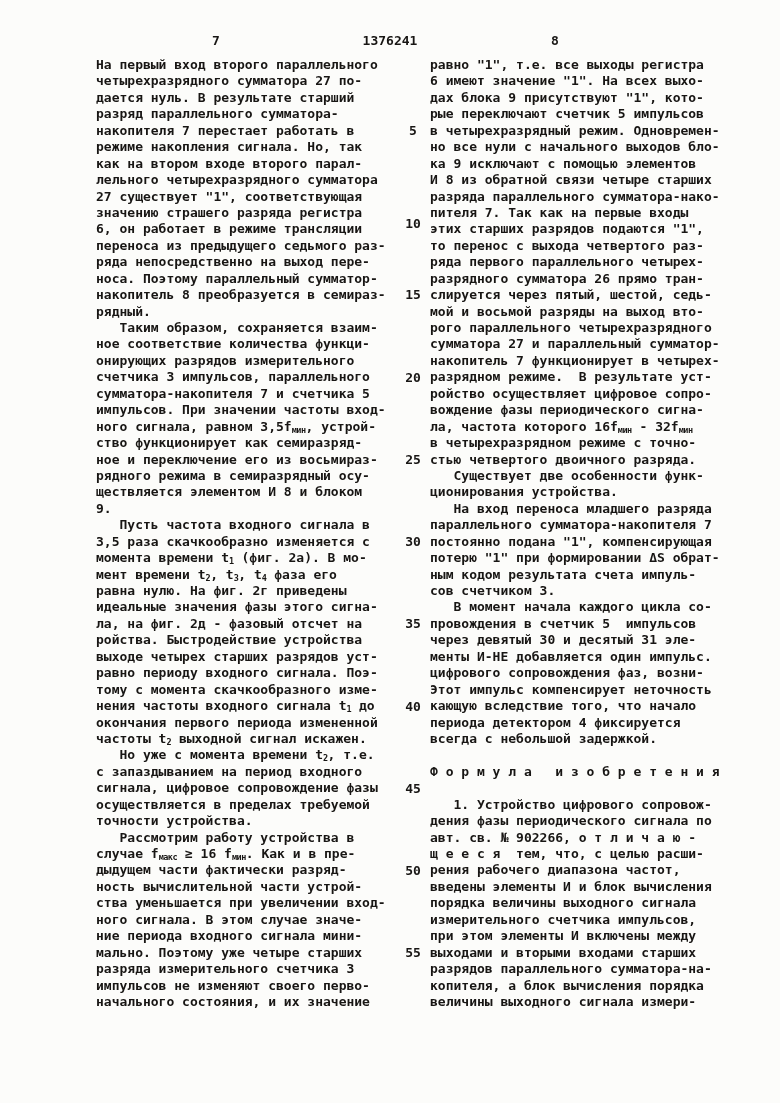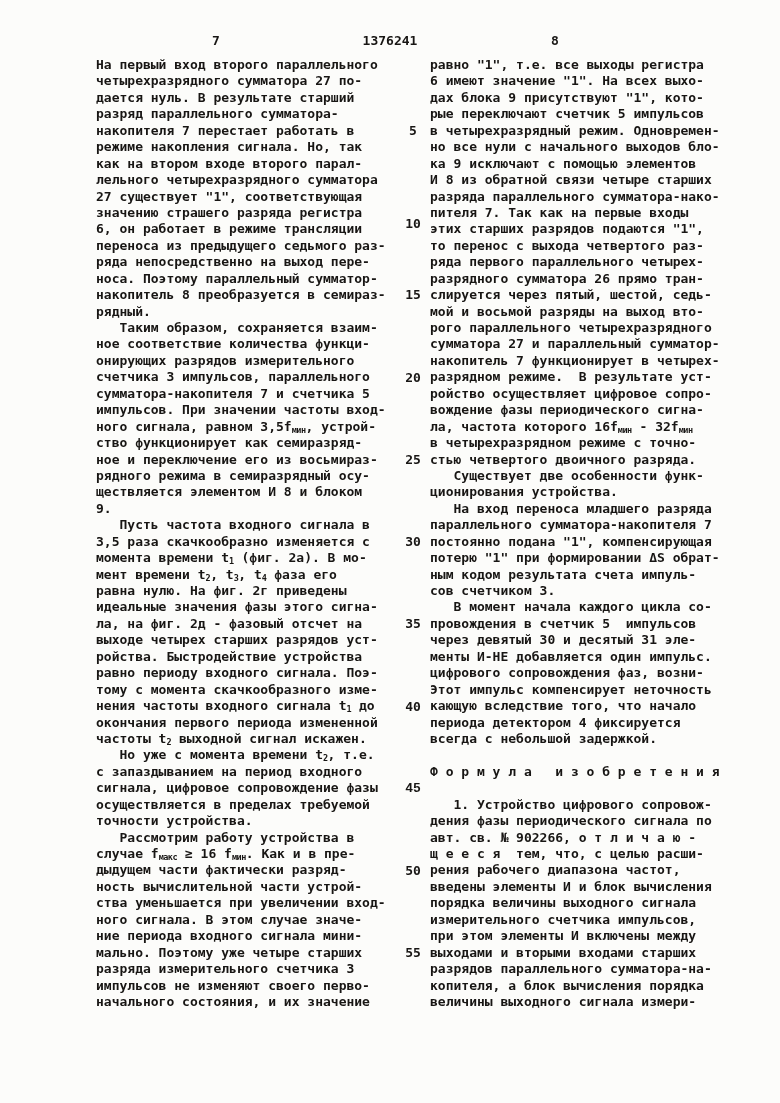--- a/index.html
+++ b/index.html
@@ -80,22 +80,22 @@
       <div class="line">рядного режима в семиразрядный осу-</div>
       <div class="line">ществляется элементом И 8 и блоком</div>
       <div class="line">9.</div>
       <div class="line">   Пусть частота входного сигнала в</div>
       <div class="line">3,5 раза скачкообразно изменяется с</div>
       <div class="line">момента времени t<sub>1</sub> (фиг. 2а). В мо-</div>
       <div class="line">мент времени t<sub>2</sub>, t<sub>3</sub>, t<sub>4</sub> фаза его</div>
       <div class="line">равна нулю. На фиг. 2г приведены</div>
       <div class="line">идеальные значения фазы этого сигна-</div>
       <div class="line">ла, на фиг. 2д - фазовый отсчет на</div>
+      <div class="line">ройства. Быстродействие устройства</div>
       <div class="line">выходе четырех старших разрядов уст-</div>
-      <div class="line">ройства. Быстродействие устройства</div>
       <div class="line">равно периоду входного сигнала. Поэ-</div>
       <div class="line">тому с момента скачкообразного изме-</div>
       <div class="line">нения частоты входного сигнала t<sub>1</sub> до</div>
       <div class="line">окончания первого периода измененной</div>
       <div class="line">частоты t<sub>2</sub> выходной сигнал искажен.</div>
       <div class="line">   Но уже с момента времени t<sub>2</sub>, т.е.</div>
       <div class="line">с запаздыванием на период входного</div>
       <div class="line">сигнала, цифровое сопровождение фазы</div>
       <div class="line">осуществляется в пределах требуемой</div>
       <div class="line">точности устройства.</div>
@@ -113,21 +113,21 @@
     </div>
   <div class="gutter" id="gutter">
       <div class="gutter-num" style="top: 65.8px;">5</div>
       <div class="gutter-num" style="top: 159px;">10</div>
       <div class="gutter-num" style="top: 230.3px;">15</div>
       <div class="gutter-num" style="top: 312.55px;">20</div>
       <div class="gutter-num" style="top: 394.8px;">25</div>
       <div class="gutter-num" style="top: 477.05px;">30</div>
       <div class="gutter-num" style="top: 559.3px;">35</div>
       <div class="gutter-num" style="top: 641.55px;">40</div>
-      <div class="gutter-num" style="top: 723.8px; font-family: Liberation Mono, monospace;">45</div>
+      <div class="gutter-num" style="top: 723.8px;">45</div>
       <div class="gutter-num" style="top: 806.05px;">50</div>
       <div class="gutter-num" style="top: 888.3px;">55</div>
     </div>
   <div class="col right" id="right-col">
       <div class="line">равно "1", т.е. все выходы регистра</div>
       <div class="line">6 имеют значение "1". На всех выхо-</div>
       <div class="line">дах блока 9 присутствуют "1", кото-</div>
       <div class="line">рые переключают счетчик 5 импульсов</div>
       <div class="line">в четырехразрядный режим. Одновремен-</div>
       <div class="line">но все нули с начального выходов бло-</div>

